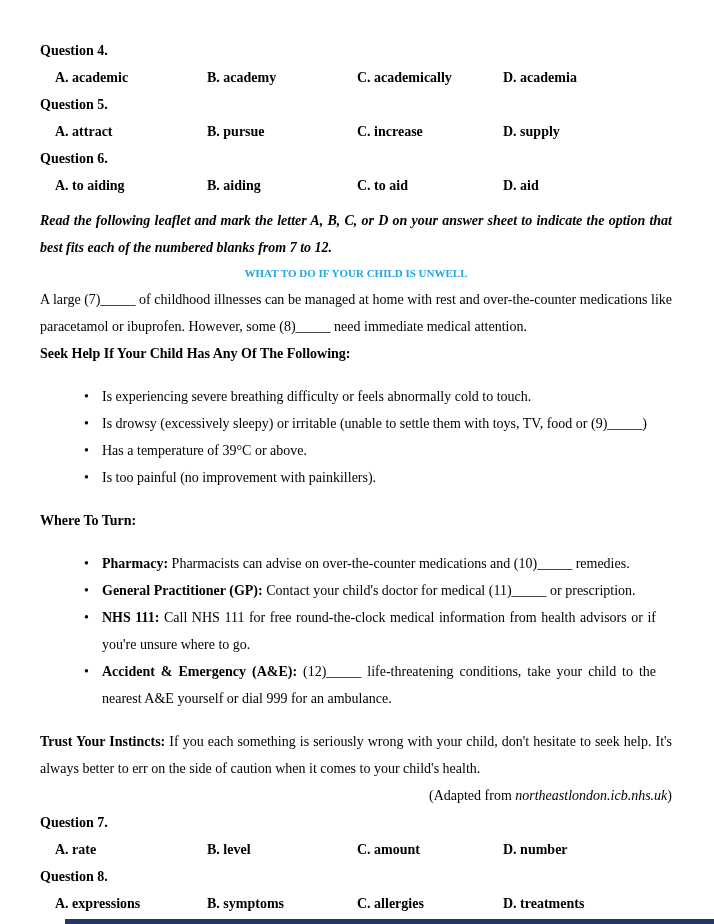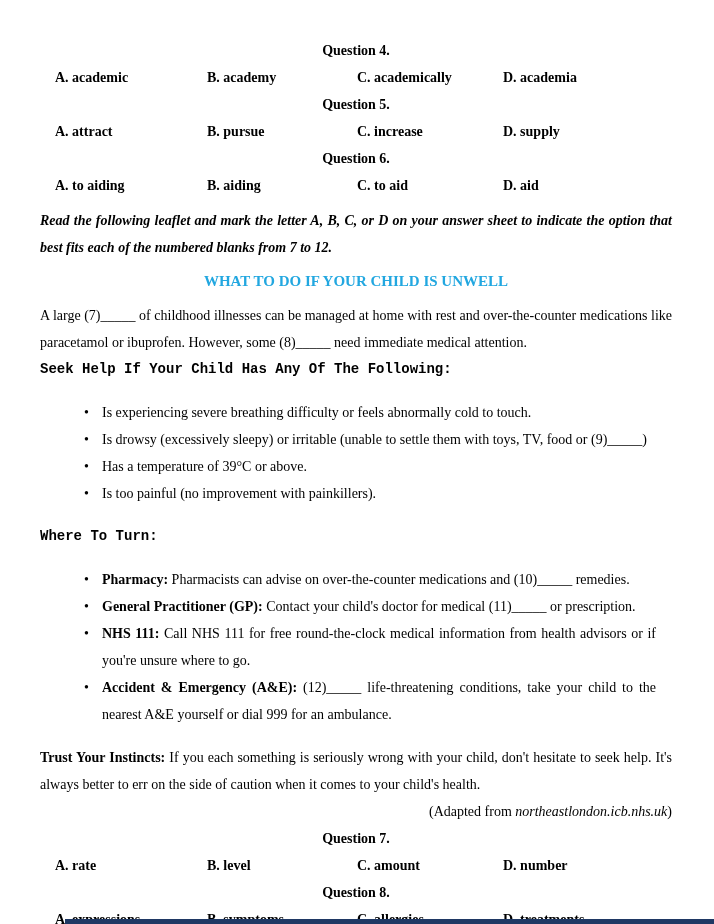--- a/index.html
+++ b/index.html
@@ -9,44 +9,44 @@
     box-sizing:border-box;
     padding:37px 42px 0 40px;
     background:#ffffff;
     font-family:"Liberation Serif", serif;
     font-size:14px;
     line-height:27px;
     color:#000;
     overflow:hidden;
   }
   p{margin:0;}
-  .qlabel{font-weight:bold;text-align:center;}
+  .qlabel{font-weight:bold;}
   .opts{
     display:grid;
     grid-template-columns:152px 150px 146px auto;
     margin-left:15px;
     font-weight:bold;
   }
   .instruction{
     font-weight:bold;
     font-style:italic;
     text-align:justify;
     margin-top:8px;
   }
   .leaflet-title{
-    margin:8px;
+    margin:0;
     text-align:center;
     font-weight:bold;
-    font-size:15px;
+    font-size:11px;
     line-height:25px;
     color:#22a7e0;
     font-family:"Liberation Serif", serif;
   }
   .body-just{text-align:justify;}
-  .bold-heading{font-weight:bold;font-family:Liberation Mono, monospace;}
+  .bold-heading{font-weight:bold;}
   ul.bullets{list-style:none;margin:16px;padding:0;}
   ul.bullets li{
     position:relative;
     padding-left:46px;
     text-align:justify;
   }
   ul.bullets li::before{
     content:"\2022";
     position:absolute;
     left:28px;

